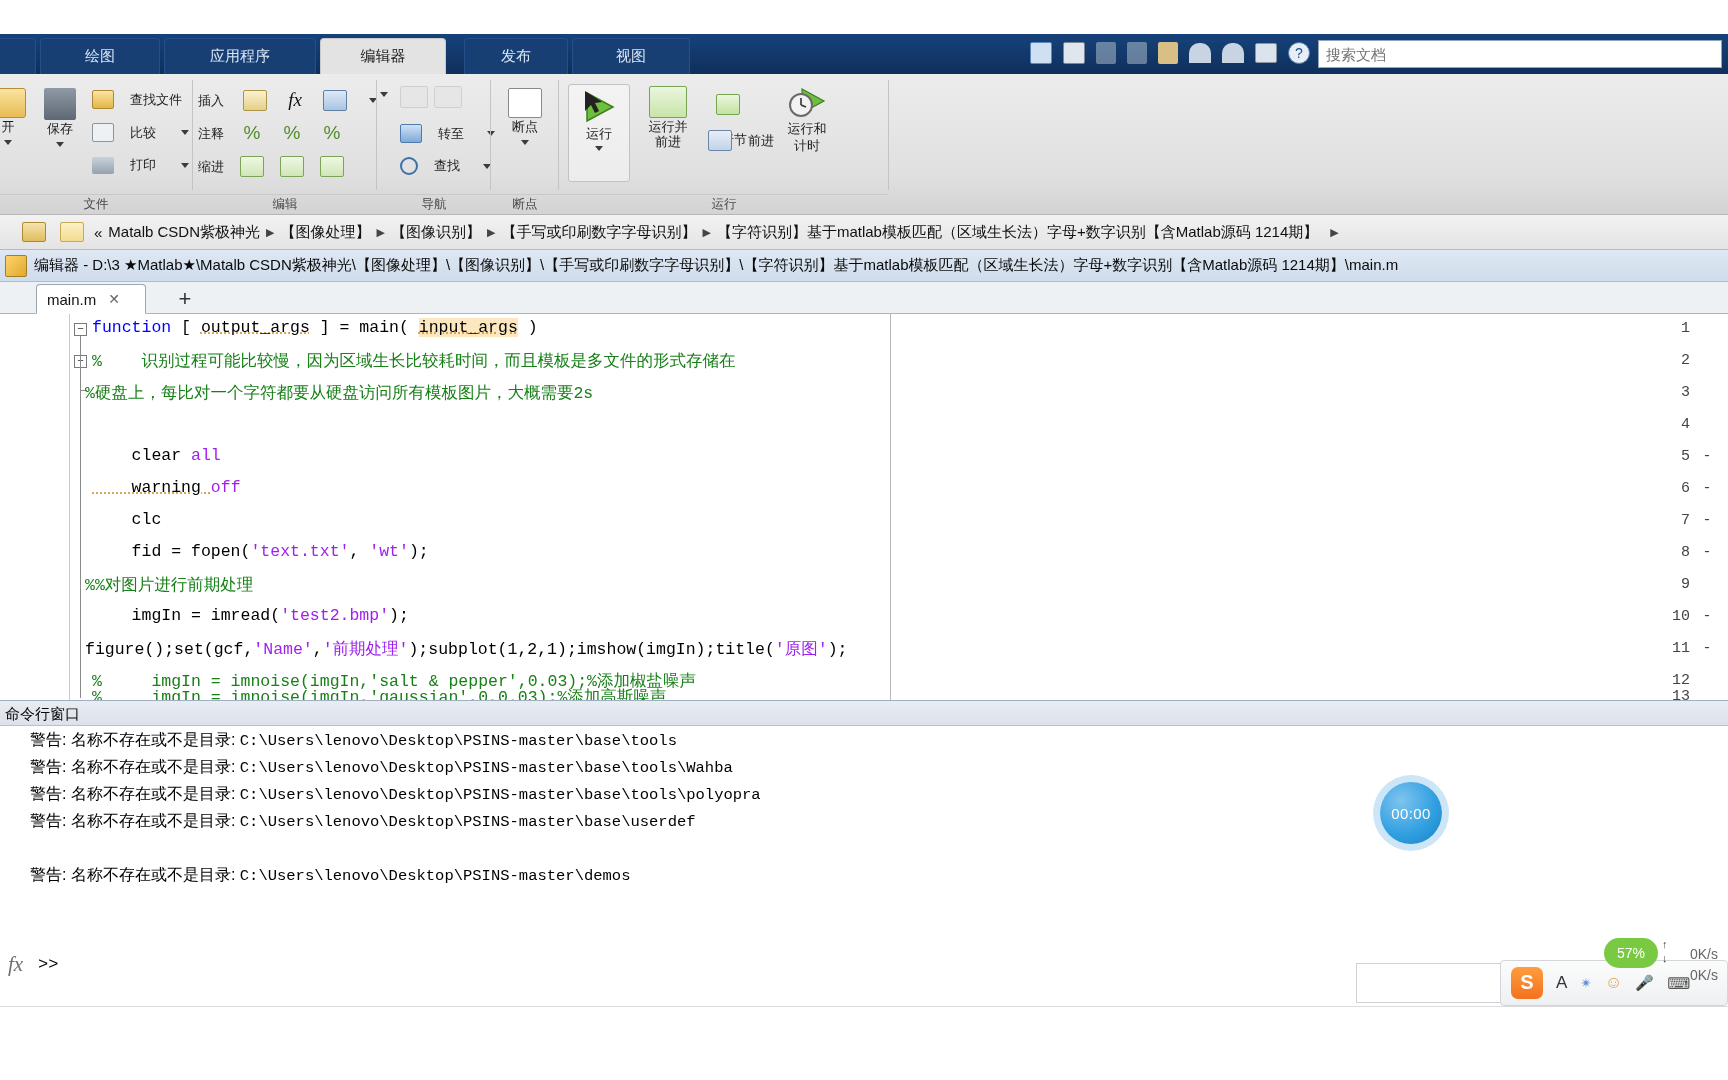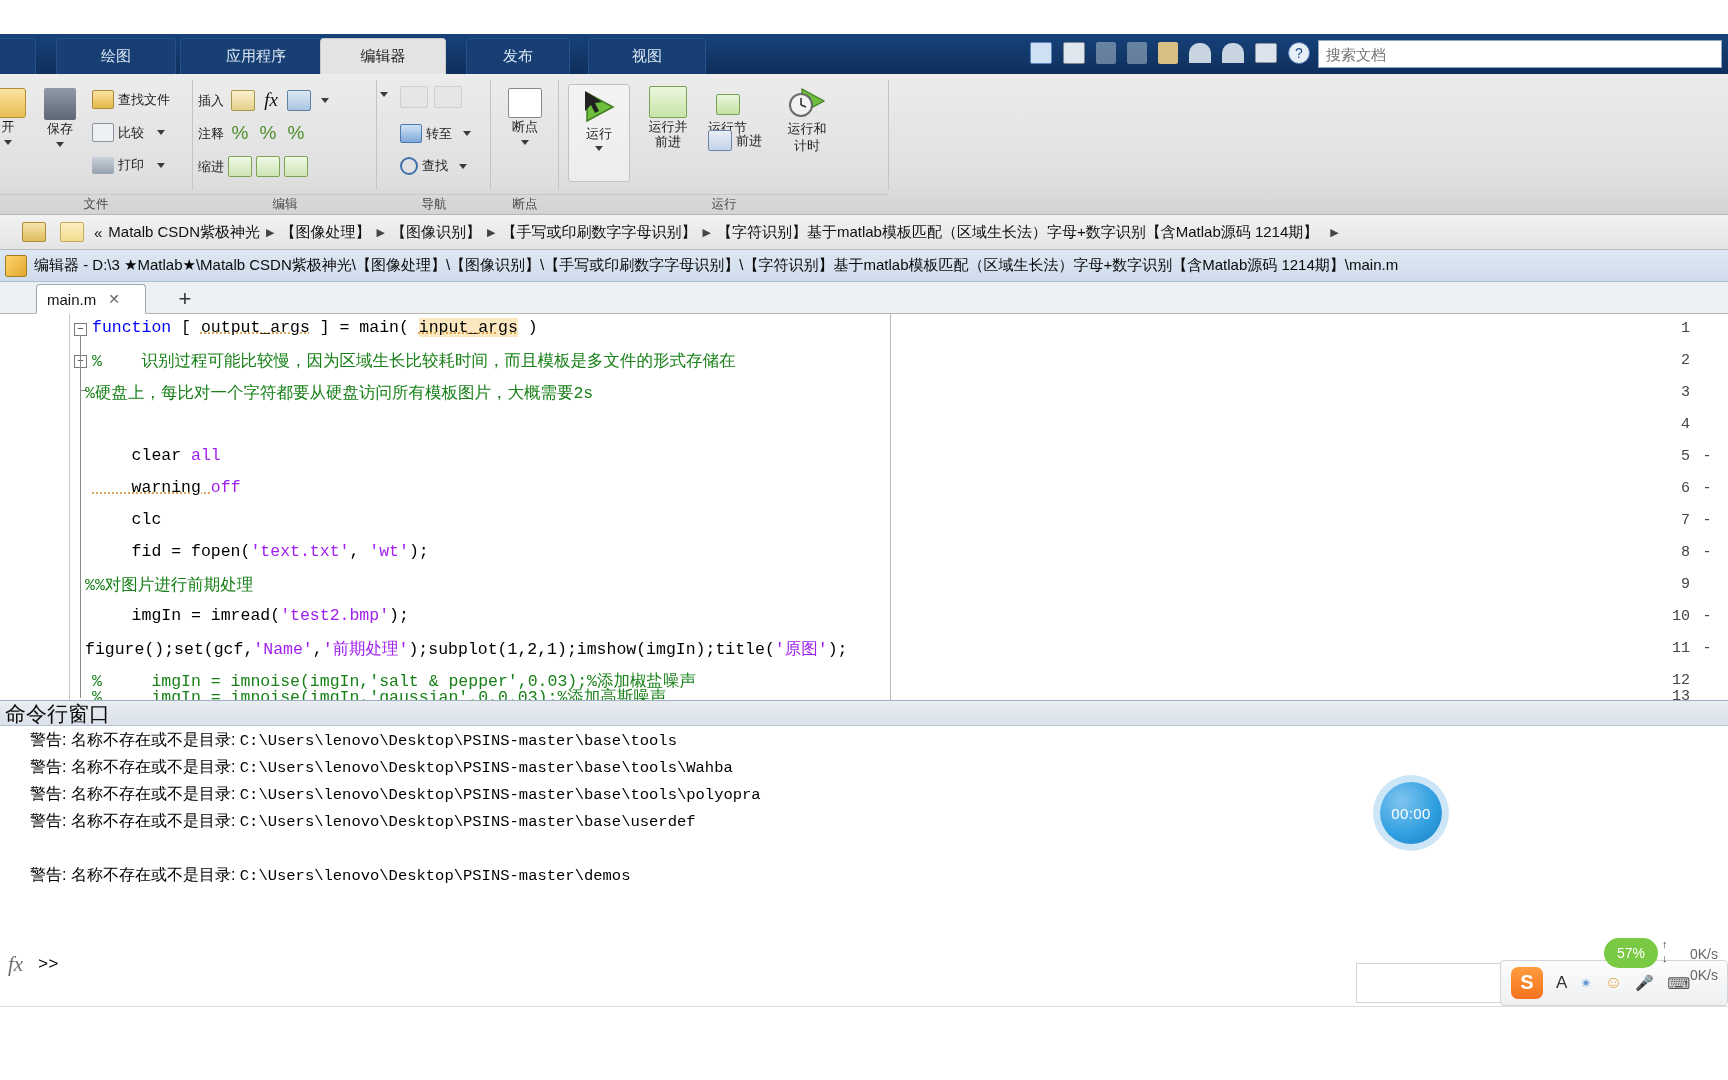--- a/index.html
+++ b/index.html
@@ -31,21 +31,21 @@
     position: absolute; top: 34px; left: 0; width: 1728px; height: 40px;
     background: #133a6b;
     background: linear-gradient(180deg,#16427a 0%,#0f2f5c 100%);
   }
   .tab {
     position: absolute; top: 4px; height: 36px;
     display: flex; align-items: center; justify-content: center;
     color: #dce7f5; font-size: 15px;
     border-radius: 4px 4px 0 0;
   }
-  .tab.notch { background: #173f74; border: 1px solid #24508c; border-bottom: none; margin-left: 16px; }
+  .tab.notch { background: #173f74; border: 1px solid #24508c; border-bottom: none; }
   .tab.active { background: #e3e3e3; color: #1c1c1c; border: 1px solid #c8c8c8; border-bottom: none; }
   .tab.edge { background: #173f74; border: 1px solid #24508c; border-bottom: none; }
 
   
   .ribbon {
     position: absolute; top: 74px; left: 0; width: 1728px; height: 141px;
     background: linear-gradient(180deg,#ececec 0%,#e0e0e0 72%,#d3d3d3 100%);
     border-bottom: 1px solid #b6b6b6;
   }
   .rgroup { position: absolute; top: 0; height: 120px; }
@@ -56,21 +56,21 @@
   }
   .grule { position: absolute; top: 120px; height: 1px; background: #c9c9c9; }
 
   .bigbtn {
     position: absolute; display: flex; flex-direction: column;
     align-items: center; justify-content: flex-start;
     font-size: 13px; color: #1d1d1d; text-align: center; line-height: 1.12;
   }
   .bigbtn .cap { margin-top: 2px; }
   .smallrow {
-    position: absolute; display: flex; align-items: center; gap: 4px;
+    position: absolute; display: flex; align-items: center; gap: 16px;
     font-size: 13px; color: #1d1d1d; white-space: nowrap;
   }
   .caret {
     width: 0; height: 0; border-left: 5px solid transparent; border-right: 5px solid transparent;
     border-top: 6px solid #3b3b3b;
   }
   .caret.sm { border-left-width: 4px; border-right-width: 4px; border-top-width: 5px; }
 
   
   .ic { display: inline-block; position: relative; }
@@ -144,21 +144,21 @@
   .cmt { color: #178017; }
   .hl  { background: #fbe8c0; }
   .und { text-decoration: underline; text-decoration-style: dotted; text-decoration-color: #d08a20; }
   .codeborderR { position: absolute; left: 890px; top: 0; width: 1px; height: 386px; background: #b9b9b9; }
 
   
   .cmdhdr {
     position: absolute; top: 700px; left: 0; width: 1728px; height: 26px;
     background: linear-gradient(180deg,#e9edf2,#dbe2ea);
     border-top: 1px solid #9fb0c4; border-bottom: 1px solid #b7c2cf;
-    font-size: 21px; color: #0a0a0a; padding-left: 5px; line-height: 25px;
+    font-size: 15px; color: #0a0a0a; padding-left: 5px; line-height: 25px;
   }
   .cmdbody {
     position: absolute; top: 726px; left: 0; width: 1728px; height: 243px;
     background: #fff;
   }
   .cmdline {
     position: absolute; left: 30px; white-space: pre;
     font-size: 16px; color: #000;
   }
   .cmdline .warn { font-family: "Liberation Sans", sans-serif; }
@@ -213,21 +213,21 @@
 <body>
 
 <div id="app">
 
 
   <div class="tabstrip">
     <div class="tab edge" style="left:-36px;width:72px;"></div>
     <div class="tab notch" style="left:40px;width:120px;">绘图</div>
     <div class="tab notch" style="left:164px;width:152px;">应用程序</div>
     <div class="tab active" style="left:320px;width:126px;">编辑器</div>
-    <div class="tab notch" style="left:450px;width:104px;">发布</div>
+    <div class="tab notch" style="left:464px;width:104px;">发布</div>
     <div class="tab notch" style="left:572px;width:118px;">视图</div>
 
     <div style="position:absolute;right:418px;top:8px;display:flex;gap:11px;align-items:center;">
       <span class="ic" style="width:22px;height:22px;background:#cfe0f3;border:1px solid #5b88c0;border-radius:2px;"></span>
       <span class="ic" style="width:22px;height:22px;background:#dfe6ee;border:1px solid #7b8795;border-radius:2px;"></span>
       <span class="ic" style="width:20px;height:22px;opacity:.45;background:#cfd6de;border-radius:2px;"></span>
       <span class="ic" style="width:20px;height:22px;opacity:.45;background:#cfd6de;border-radius:2px;"></span>
       <span class="ic" style="width:20px;height:22px;background:#d8bf86;border-radius:2px;"></span>
       <span class="ic" style="width:22px;height:20px;background:#c9d4e2;border-radius:10px 10px 0 0;"></span>
       <span class="ic" style="width:22px;height:20px;background:#c9d4e2;border-radius:10px 10px 0 0;"></span>

